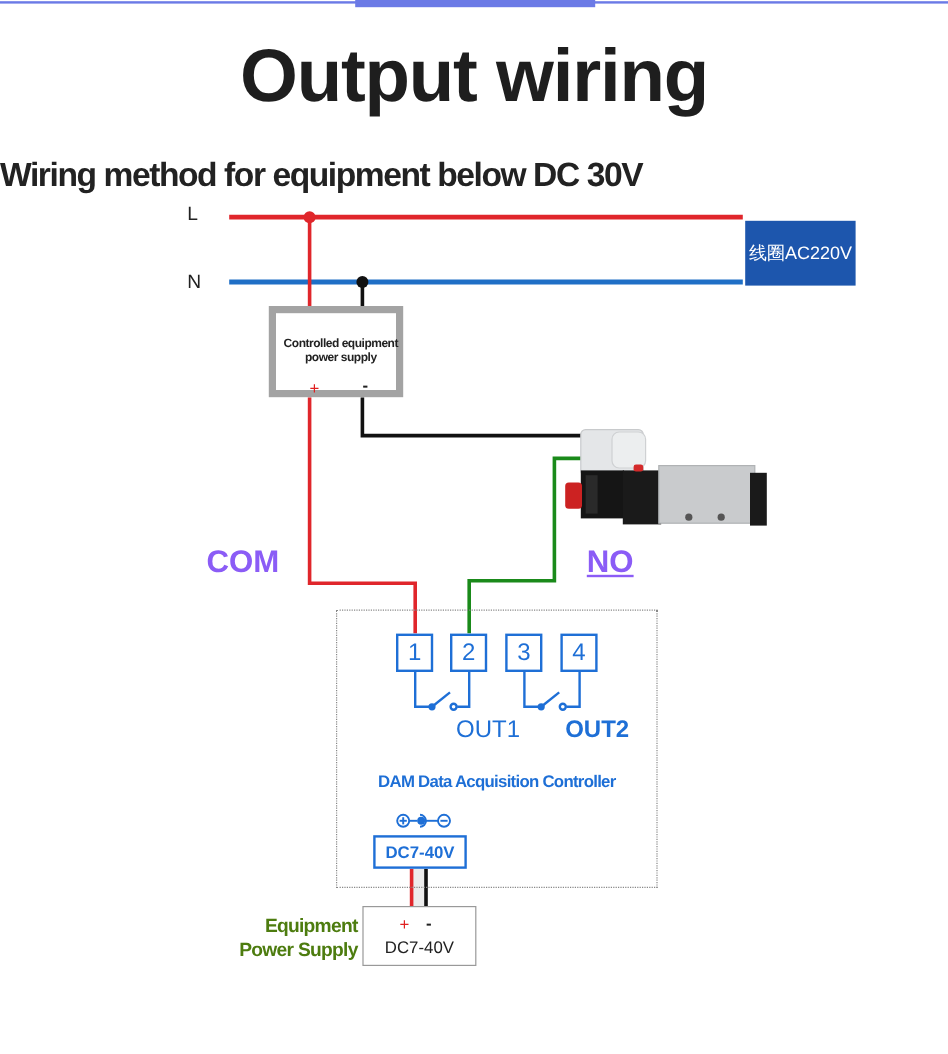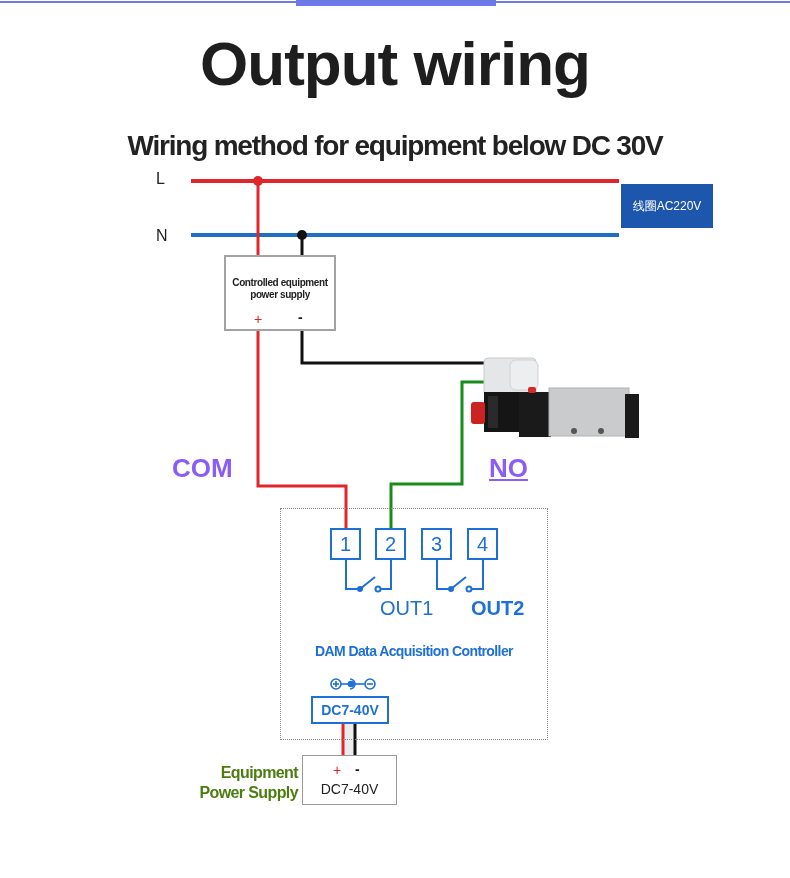--- a/index.html
+++ b/index.html
@@ -1,24 +1,24 @@
 <!DOCTYPE html>
 <html><head>
   <meta charset="utf-8">
   <style>
     html, body { margin: 0; padding: 0; background: #ffffff; }
     body { width: 790px; height: 878px; position: relative; overflow: hidden; font-family: "Liberation Sans", "DejaVu Sans", sans-serif; }
     .top-line { position: absolute; left: 0; top: 1px; width: 790px; height: 2px; background: #6b7ae6; }
     .top-tab { position: absolute; left: 296px; top: 0; width: 200px; height: 6px; background: #6b7ae6; }
     .title { position: absolute; left: 0; width: 790px; top: 28px; text-align: center; font-size: 62px; font-weight: bold; color: #1e1e1e; letter-spacing: -1px; }
-    .subtitle { position: absolute; left: 0; width: 790px; top: 130px; text-align: center; font-size: 28px; font-weight: bold; color: #222; letter-spacing: -1.2px; }
+    .subtitle { position: absolute; left: 0; width: 790px; top: 130px; text-align: left; font-size: 28px; font-weight: bold; color: #222; letter-spacing: -1.2px; }
     svg.diagram { position: absolute; left: 0; top: 0; }
     .lbl { position: absolute; font-size: 16px; color: #222; }
-    .coil-box { position: absolute; left: 621px; top: 184px; width: 92px; height: 44px; background: #1d56ad; color: #fff; font-size: 12px; display: flex; align-items: center; justify-content: center; }
-    .psu-box { position: absolute; left: 224px; top: 255px; width: 112px; height: 76px; border: 2px solid #a3a3a3; background: #fff; box-sizing: border-box; }
+    .coil-box { position: absolute; left: 621px; top: 184px; width: 92px; height: 54px; background: #1d56ad; color: #fff; font-size: 15px; display: flex; align-items: center; justify-content: center; }
+    .psu-box { position: absolute; left: 224px; top: 255px; width: 112px; height: 76px; border: 6px solid #a3a3a3; background: #fff; box-sizing: border-box; }
     .psu-text { position: absolute; left: 0; top: 20px; width: 108px; text-align: center; font-size: 10px; font-weight: bold; color: #222; line-height: 12px; letter-spacing: -0.4px; }
     .psu-plus { position: absolute; left: 28px; top: 54px; color: #e02020; font-size: 14px; }
     .psu-minus { position: absolute; left: 72px; top: 52px; color: #222; font-size: 14px; font-weight: bold; }
     .big-lbl { position: absolute; font-size: 26px; font-weight: bold; color: #8b5cf6; }
     .ctrl-box { position: absolute; left: 280px; top: 508px; width: 268px; height: 232px; border: 1px dotted #888; box-sizing: border-box; }
     .term { position: absolute; top: 528px; width: 31px; height: 32px; border: 2px solid #1e6fd6; box-sizing: border-box; color: #1e6fd6; font-size: 20px; display: flex; align-items: center; justify-content: center; background: #fff; }
     .out-lbl { position: absolute; top: 597px; font-size: 20px; color: #1e6fd6; margin-left: 36px; }
     .ctrl-name { position: absolute; left: 280px; width: 268px; top: 643px; text-align: center; font-size: 14px; font-weight: bold; color: #1e6fd6; letter-spacing: -0.6px; }
     .dc-box { position: absolute; left: 311px; top: 696px; width: 78px; height: 28px; border: 2px solid #1e6fd6; box-sizing: border-box; color: #1e6fd6; font-size: 14px; font-weight: bold; display: flex; align-items: center; justify-content: center; background: #fff; }
     .eq-box { position: absolute; left: 302px; top: 755px; width: 95px; height: 50px; border: 1px solid #999; box-sizing: border-box; background: #fff; }

